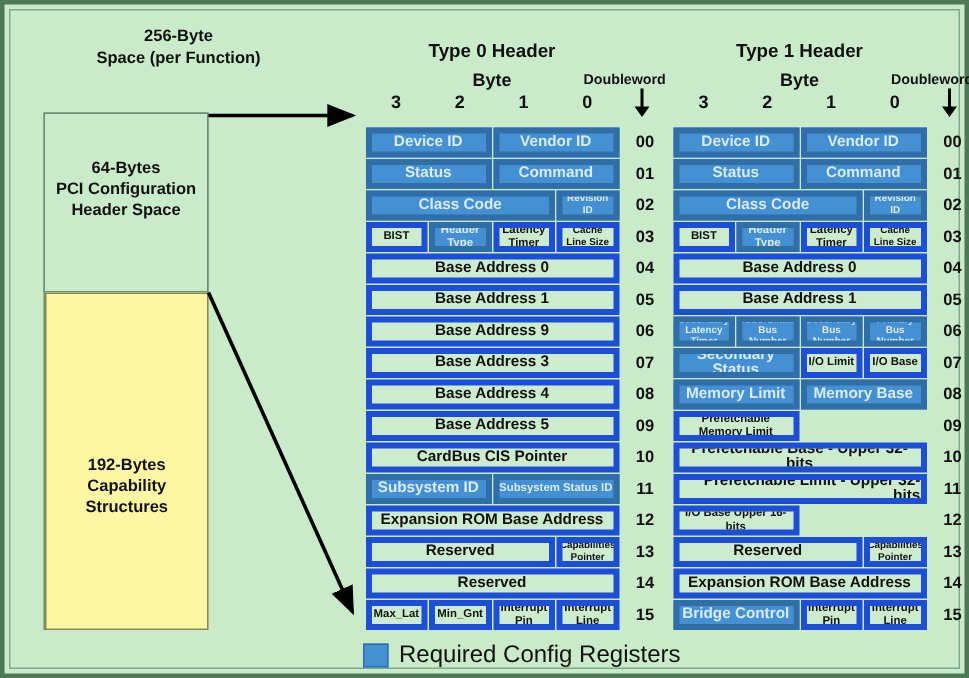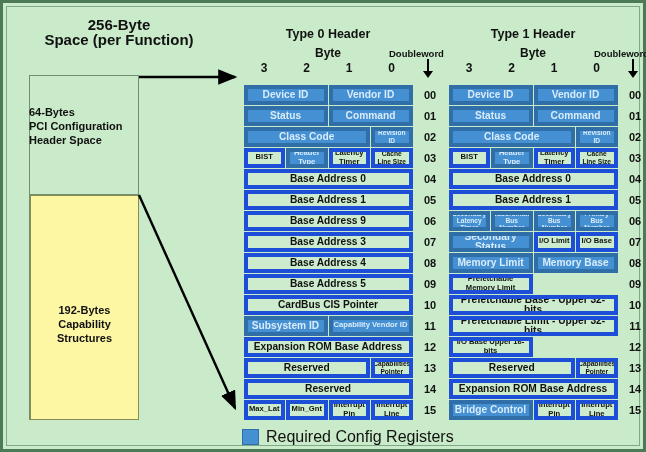--- a/index.html
+++ b/index.html
@@ -9,26 +9,26 @@
     font-family:"Liberation Sans",sans-serif;
     color:#111;
   }
   #root{position:relative;width:646px;height:452px;box-sizing:border-box;
         border:3px solid #4d7a56;background:#c9ebc9;}
   .inner-frame{position:absolute;left:3px;top:3px;right:3px;bottom:3px;
         border:1px solid #7ea98a;box-sizing:border-box;}
 
   
   .left-title{position:absolute;left:16px;top:14px;width:200px;text-align:center;
-        font-size:15px;font-weight:bold;line-height:15px;}
+        font-size:11px;font-weight:bold;line-height:15px;}
   .left-box{position:absolute;left:26px;top:72px;width:110px;height:345px;
         border:1px solid #6f8f72;box-sizing:border-box;background:#c9ebc9;}
   .left-box-top{position:absolute;left:26px;top:72px;width:110px;height:120px;
         border:1px solid #6f8f72;box-sizing:border-box;}
-  .left-label-64{position:absolute;left:26px;top:102px;width:110px;text-align:left;
+  .left-label-64{position:absolute;left:26px;top:102px;width:110px;text-align:center;
         font-size:11px;font-weight:bold;line-height:14px;}
   .yellow-box{position:absolute;left:27px;top:192px;width:109px;height:225px;
         background:#fdf6a2;border:1px solid #8a8a55;box-sizing:border-box;}
   .left-label-192{position:absolute;left:27px;top:300px;width:109px;text-align:center;
         font-size:11px;font-weight:bold;line-height:14px;}
 
   
   svg.arrows{position:absolute;left:0;top:0;width:646px;height:452px;pointer-events:none;}
   .tbl-title{position:absolute;width:200px;text-align:center;font-size:12.5px;font-weight:bold;}
   .byte-word{position:absolute;width:170px;text-align:center;font-size:12px;font-weight:bold;}
@@ -149,21 +149,21 @@
         <div class="row">
           <div class="cell f10" style="width: calc(100% - 1px);">Base Address 5</div>
           <div class="dwnum">09</div>
         </div>
         <div class="row">
           <div class="cell f10" style="width: calc(100% - 1px);">CardBus CIS Pointer</div>
           <div class="dwnum">10</div>
         </div>
         <div class="row">
           <div class="cell blue f10" style="width: calc(50% - 1px);">Subsystem ID</div>
-          <div class="cell blue f8" style="width: calc(50% - 1px);">Capability Vendor ID</div>
+          <div class="cell blue f8" style="width: calc(50% - 1px);">Subsystem Status ID</div>
           <div class="dwnum">11</div>
         </div>
         <div class="row">
           <div class="cell f10" style="width: calc(100% - 1px);">Expansion ROM Base Address</div>
           <div class="dwnum">12</div>
         </div>
         <div class="row">
           <div class="cell f10" style="width: calc(75% - 1px);">Reserved</div>
           <div class="cell f7" style="width: calc(25% - 1px);">Capabilities Pointer</div>
           <div class="dwnum">13</div>
@@ -242,21 +242,21 @@
         </div>
         <div class="row">
           <div class="cell f8" style="width: calc(50% - 1px);">Prefetchable Memory Limit</div>
           <div class="dwnum">09</div>
         </div>
         <div class="row">
           <div class="cell f10" style="width: calc(100% - 1px);">Prefetchable Base - Upper 32-bits</div>
           <div class="dwnum">10</div>
         </div>
         <div class="row">
-          <div class="cell f10" style="width: calc(100% - 1px);">Prefetchable Limit - Upper 32-bits</div>
+          <div class="cell f10" style="width: calc(100% - 1px); text-align: right;">Prefetchable Limit - Upper 32-bits</div>
           <div class="dwnum">11</div>
         </div>
         <div class="row">
           <div class="cell f8" style="width: calc(50% - 1px);">I/O Base Upper 16-bits</div>
           <div class="dwnum">12</div>
         </div>
         <div class="row">
           <div class="cell f10" style="width: calc(75% - 1px);">Reserved</div>
           <div class="cell f7" style="width: calc(25% - 1px);">Capabilities Pointer</div>
           <div class="dwnum">13</div>

